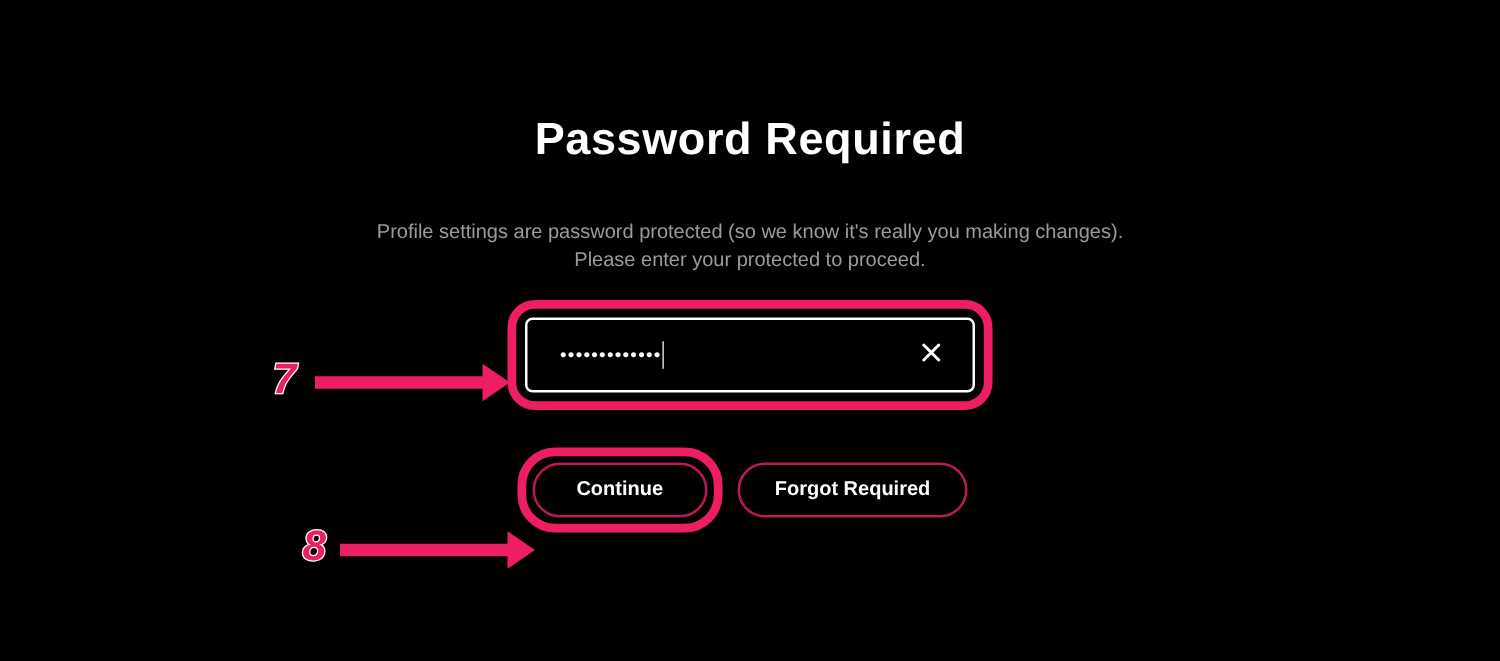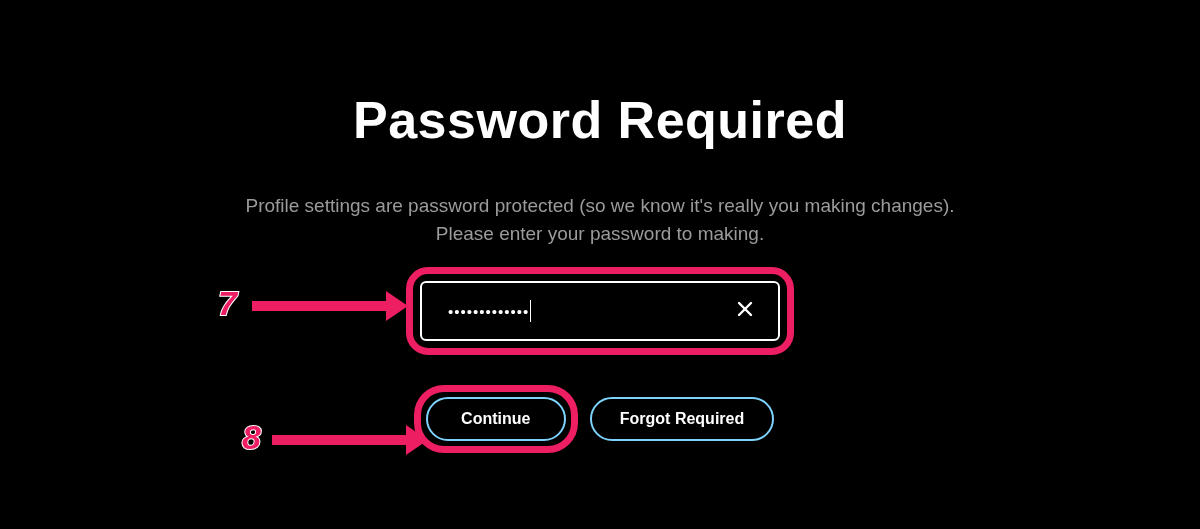--- a/index.html
+++ b/index.html
@@ -13,28 +13,28 @@
     }
     .container {
       position: absolute;
       top: 90px;
       left: 0;
       right: 0;
       text-align: center;
     }
     .title {
       color: #fff;
-      font-size: 52px;
+      font-size: 36px;
       font-weight: 600;
       letter-spacing: 0.5px;
       margin-bottom: 42px;
     }
     .subtitle {
       color: #9b9b9b;
-      font-size: 19px;
+      font-size: 16px;
       line-height: 1.45;
       margin-bottom: 34px;
     }
     .field-wrap {
       display: inline-block;
       position: relative;
     }
     .field-highlight {
       position: absolute;
       top: -14px; left: -14px; right: -14px; bottom: -14px;
@@ -92,21 +92,21 @@
       display: inline-block;
     }
     .btn-highlight {
       position: absolute;
       top: -12px; left: -12px; right: -12px; bottom: -12px;
       border: 7px solid #ed1e61;
       border-radius: 30px;
       pointer-events: none;
     }
     .btn {
-      border: 2px solid #7dd3fc;
+      border: 2px solid #be185d;
       background: #000;
       color: #fff;
       border-radius: 999px;
       height: 44px;
       padding: 0 28px;
       font-size: 16px;
       font-weight: 600;
       cursor: pointer;
       display: inline-flex;
       align-items: center;
@@ -151,21 +151,21 @@
       border-bottom: 15px solid transparent;
     }
   </style>
 </head>
 <body>
 
 <div class="container">
   <h1 class="title">Password Required</h1>
   <p class="subtitle">
     <span>Profile settings are password protected (so we know it's really you making changes).</span><br>
-    <span>Please enter your password to making.</span>
+    <span>Please enter your protected to proceed.</span>
   </p>
 
   <div class="field-wrap">
     <div class="field-highlight"></div>
     <div class="password-box">
       <span class="password-text">
         <span>•••••••••••••</span>
           <span class="caret"></span>
       </span>
       <span class="clear-btn">

